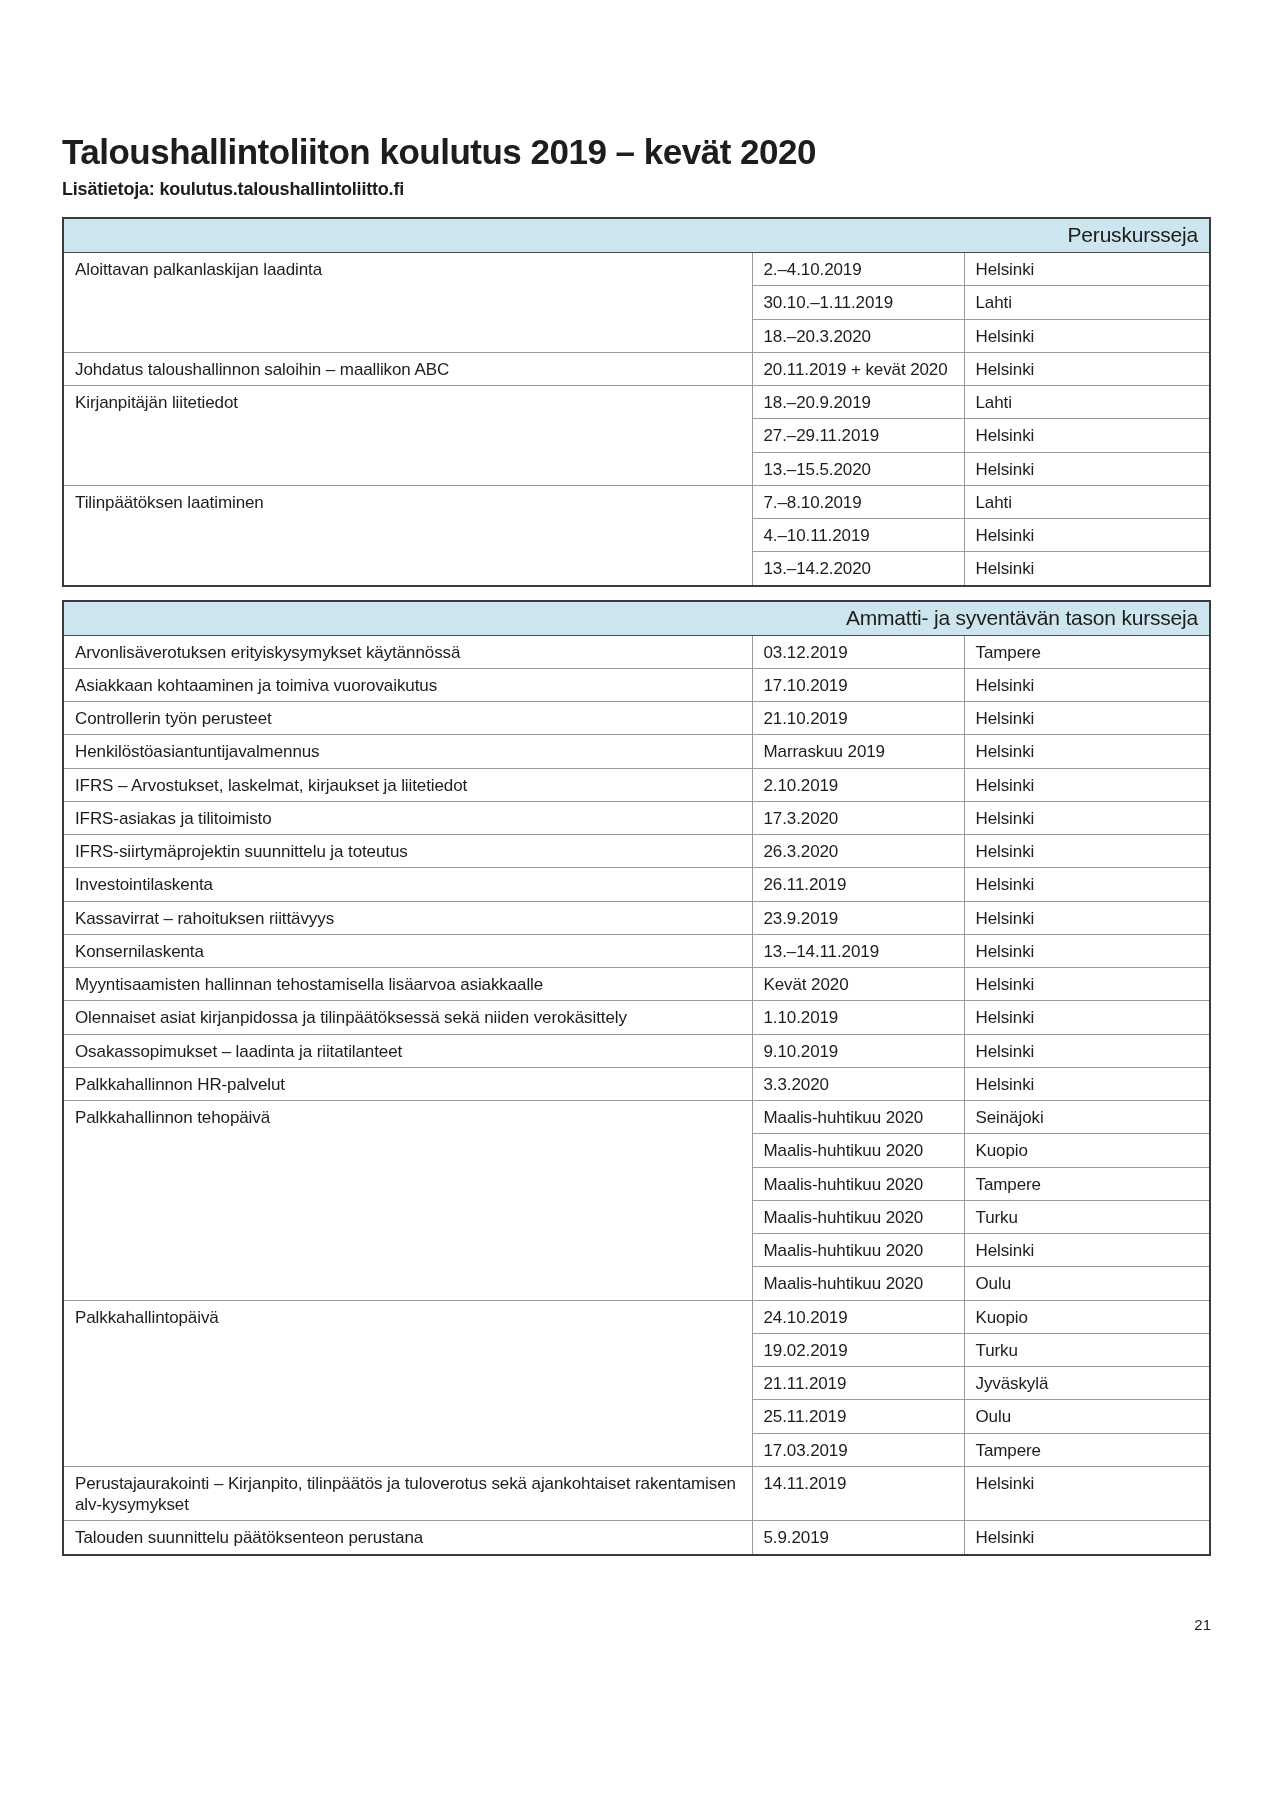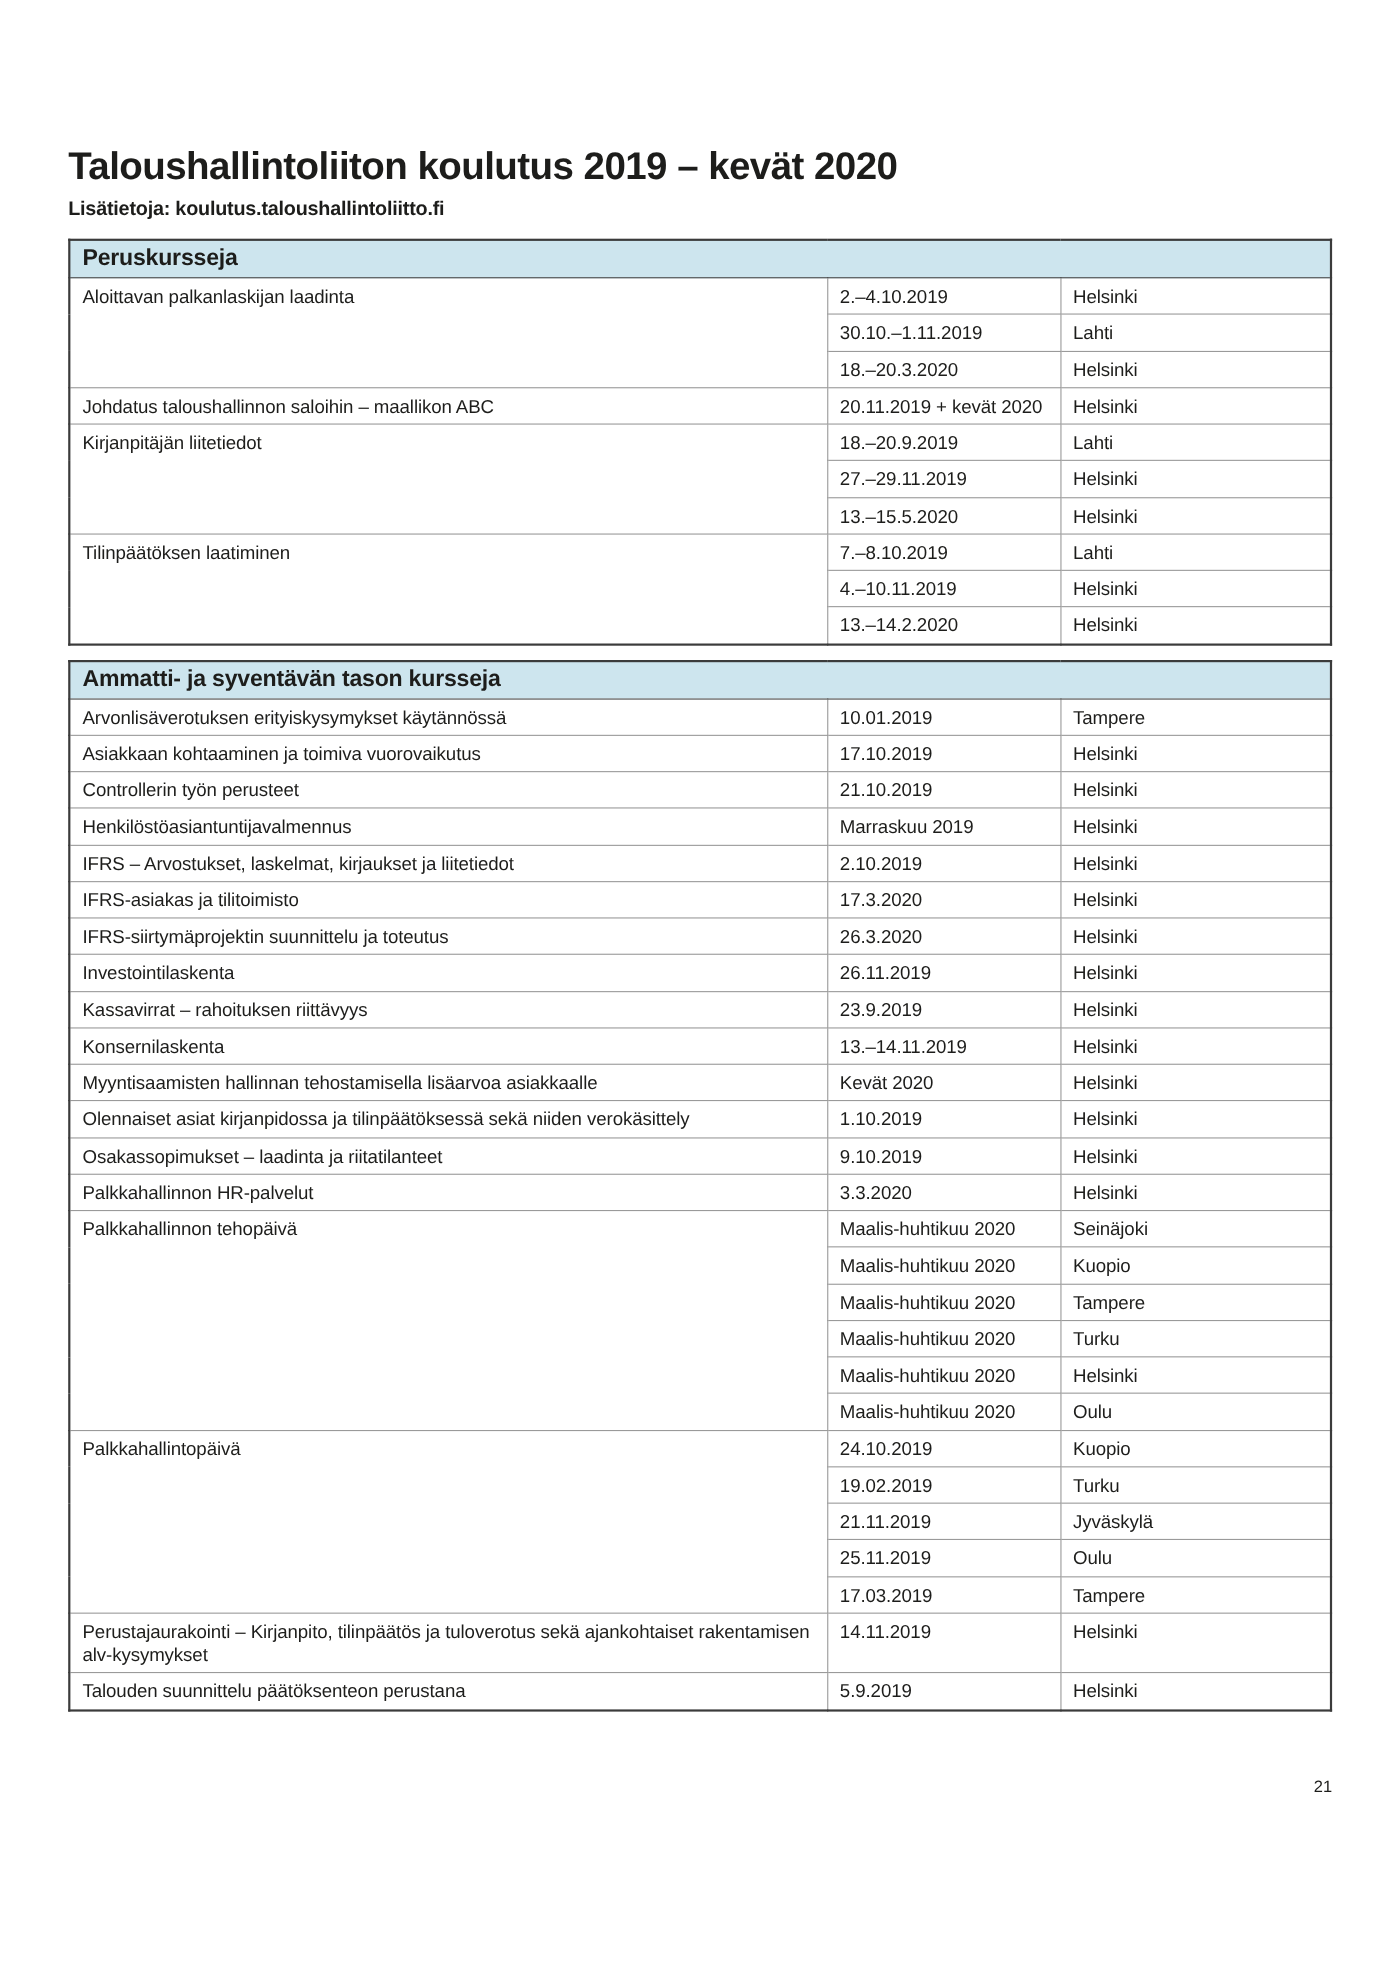--- a/index.html
+++ b/index.html
@@ -30,23 +30,23 @@
     table-layout: fixed;
     width: 1147px;
     border: 2px solid #3b3b3b;
     margin: 0 0 13px 0;
   }
   col.c-course { width: 689px; }
   col.c-date   { width: 212px; }
   col.c-loc    { width: 246px; }
   th.section-header {
     background: #cde5ee;
-    text-align: left;
+    text-align: right;
     font-size: 21px;
-    font-weight: bold;
+    font-weight: normal;
     letter-spacing: -0.2px;
     padding: 4px 11px 5px 11px;
     height: 29px;
     box-sizing: border-box;
     border: 1px solid #4a4a4a;
     color: #1d1d1b;
   }
   td {
     border: 1px solid #9a9a9a;
     font-size: 17px;
@@ -141,21 +141,21 @@
         <col class="c-loc">
     </colgroup>
     <thead>
       <tr>
         <th class="section-header" colspan="3">Ammatti- ja syventävän tason kursseja</th>
       </tr>
     </thead>
     <tbody>
         <tr>
           <td class="course" rowspan="1">Arvonlisäverotuksen erityiskysymykset käytännössä</td>
-          <td class="date">10.01.2019</td>
+          <td class="date">03.12.2019</td>
           <td class="loc">Tampere</td>
         </tr>
         <tr>
           <td class="course" rowspan="1">Asiakkaan kohtaaminen ja toimiva vuorovaikutus</td>
           <td class="date">17.10.2019</td>
           <td class="loc">Helsinki</td>
         </tr>
         <tr>
           <td class="course" rowspan="1">Controllerin työn perusteet</td>
           <td class="date">21.10.2019</td>

